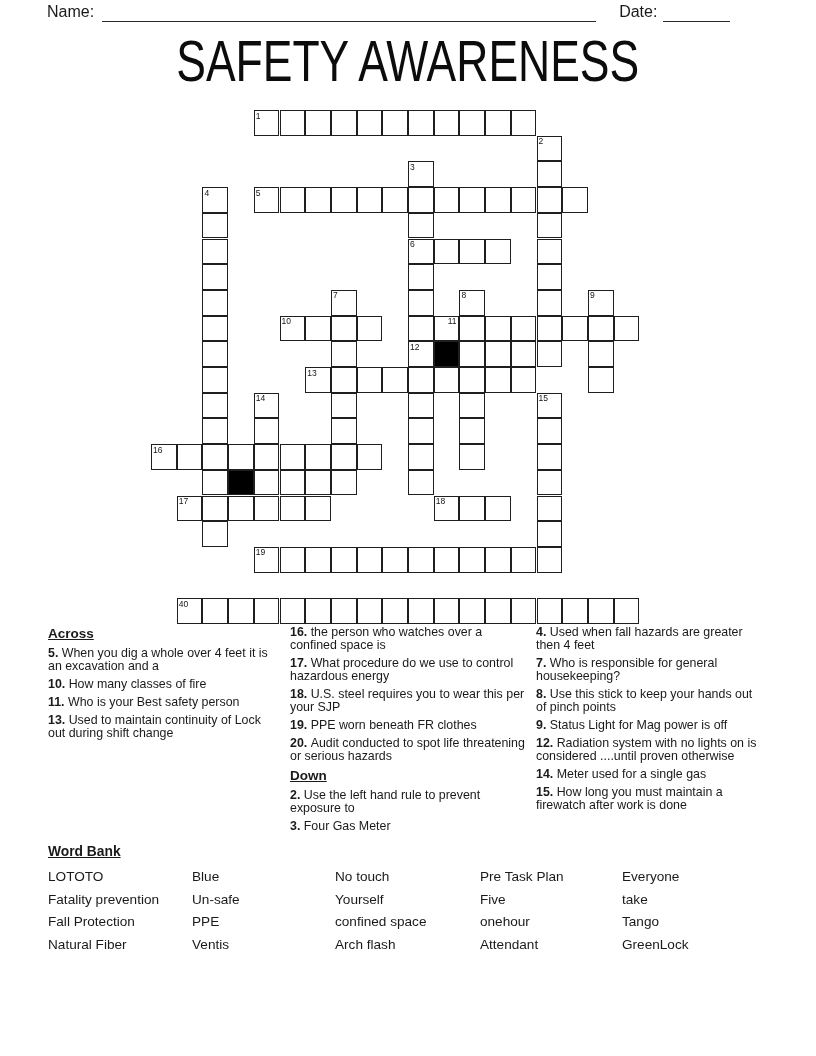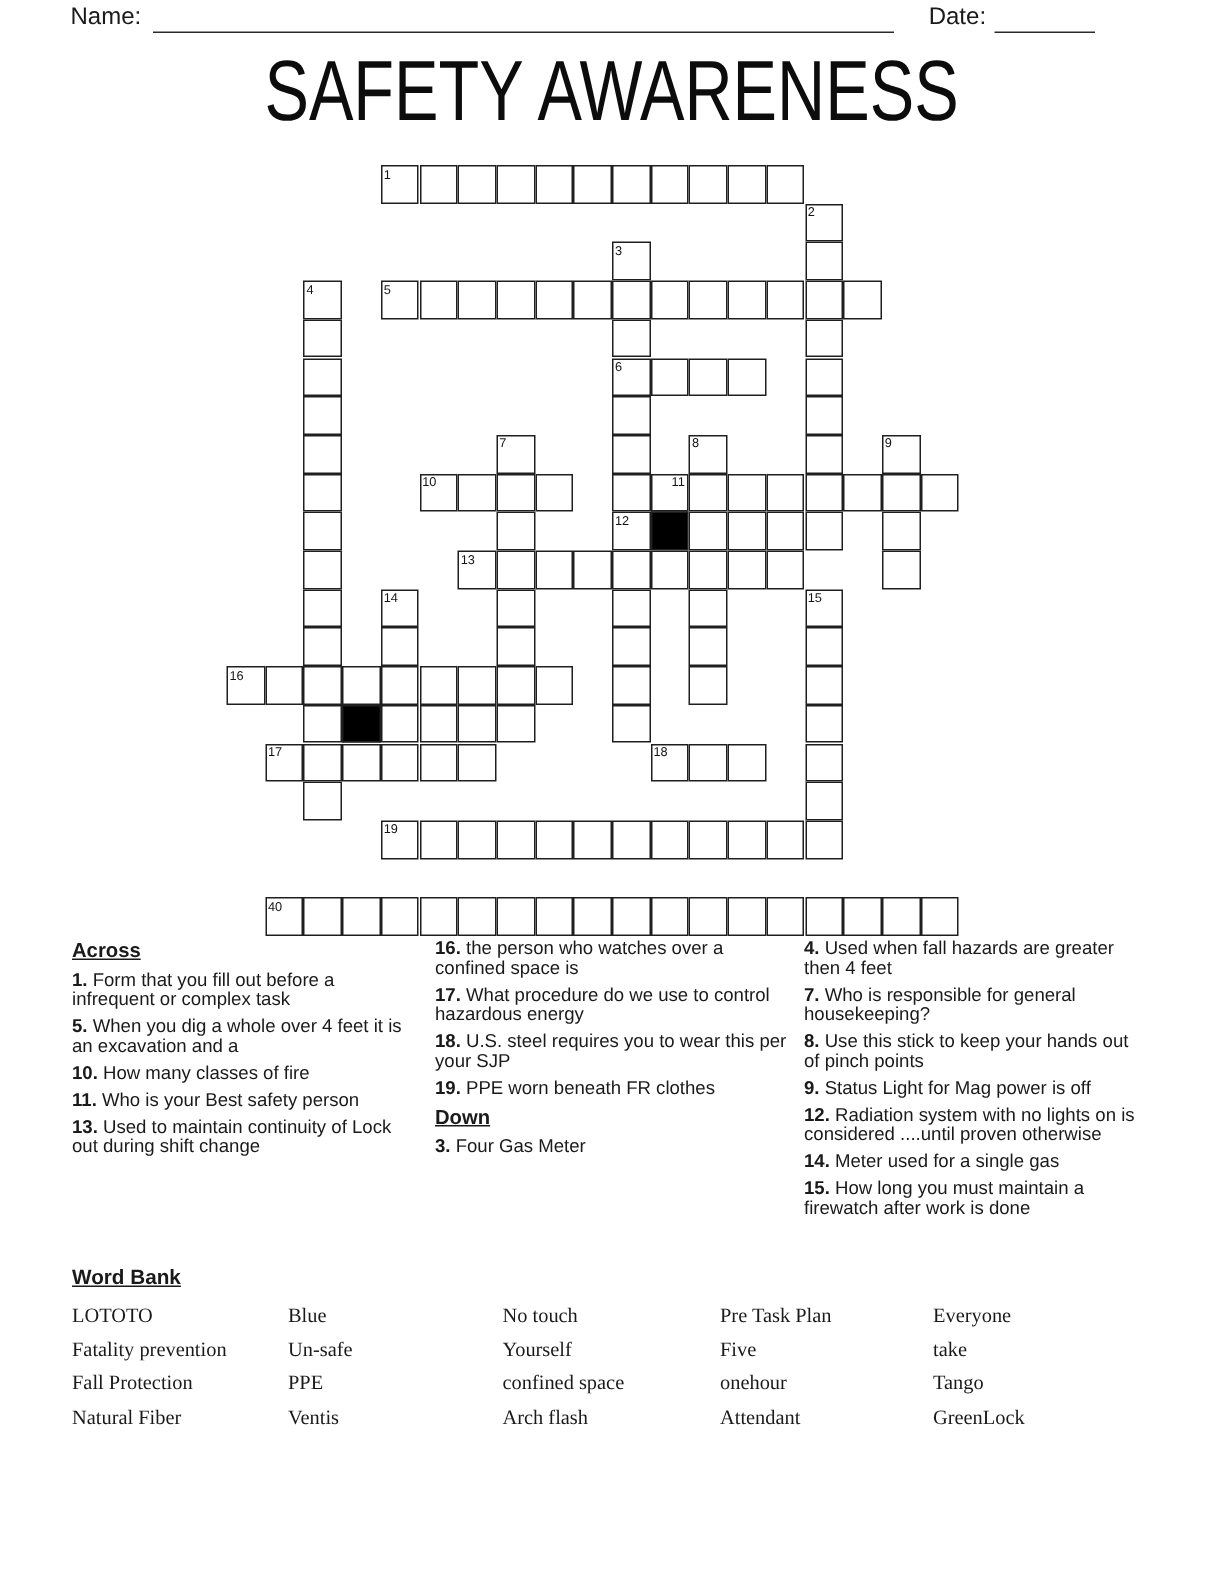--- a/index.html
+++ b/index.html
@@ -67,21 +67,21 @@
   .wb-heading{
     font-size:13.8px;font-weight:bold;text-decoration:underline;
     margin:0 0 8px 0;line-height:16px;
   }
   #wb-grid{
     display:grid;
     grid-template-columns:144px 143px 145px 142px auto;
     grid-auto-rows:22.6px;
     font-size:13.6px;line-height:18px;
   }
-  .wb-item{white-space:nowrap;font-family:Liberation Serif, serif;}
+  .wb-item{white-space:nowrap;}
 </style>
 </head>
 <body>
 
 <div class="page">
 
   <div class="name-row">
     <span>Name:</span><span class="fill-line name-line"></span><span class="date-label">Date:</span><span class="fill-line date-line"></span>
   </div>
 
@@ -262,32 +262,33 @@
       <span class="cellnum" style="left: 2px; top: 335.6px;">16</span>
       <span class="cellnum" style="left: 27.7px; top: 387px;">17</span>
       <span class="cellnum" style="left: 284.7px; top: 387px;">18</span>
       <span class="cellnum" style="left: 104.8px; top: 438.4px;">19</span>
       <span class="cellnum" style="left: 27.7px; top: 489.8px;">40</span>
     </div>
 
   <div id="clues">
       <div class="clue-col">
         <div class="clue-heading">Across</div>
-        <p class="clue"><b>1. </b><span>Form that you fill out before a infrequent or complex task</span></p>
         <p class="clue"><b>5. </b><span>When you dig a whole over 4 feet it is an excavation and a</span></p>
         <p class="clue"><b>10. </b><span>How many classes of fire</span></p>
         <p class="clue"><b>11. </b><span>Who is your Best safety person</span></p>
         <p class="clue"><b>13. </b><span>Used to maintain continuity of Lock out during shift change</span></p>
       </div>
       <div class="clue-col">
         <p class="clue"><b>16. </b><span>the person who watches over a confined space is</span></p>
         <p class="clue"><b>17. </b><span>What procedure do we use to control hazardous energy</span></p>
         <p class="clue"><b>18. </b><span>U.S. steel requires you to wear this per your SJP</span></p>
         <p class="clue"><b>19. </b><span>PPE worn beneath FR clothes</span></p>
+        <p class="clue"><b>20. </b><span>Audit conducted to spot life threatening or serious hazards</span></p>
         <div class="clue-heading mid">Down</div>
+        <p class="clue"><b>2. </b><span>Use the left hand rule to prevent exposure to</span></p>
         <p class="clue"><b>3. </b><span>Four Gas Meter</span></p>
       </div>
       <div class="clue-col">
         <p class="clue"><b>4. </b><span>Used when fall hazards are greater then 4 feet</span></p>
         <p class="clue"><b>7. </b><span>Who is responsible for general housekeeping?</span></p>
         <p class="clue"><b>8. </b><span>Use this stick to keep your hands out of pinch points</span></p>
         <p class="clue"><b>9. </b><span>Status Light for Mag power is off</span></p>
         <p class="clue"><b>12. </b><span>Radiation system with no lights on is considered ....until proven otherwise</span></p>
         <p class="clue"><b>14. </b><span>Meter used for a single gas</span></p>
         <p class="clue"><b>15. </b><span>How long you must maintain a firewatch after work is done</span></p>

